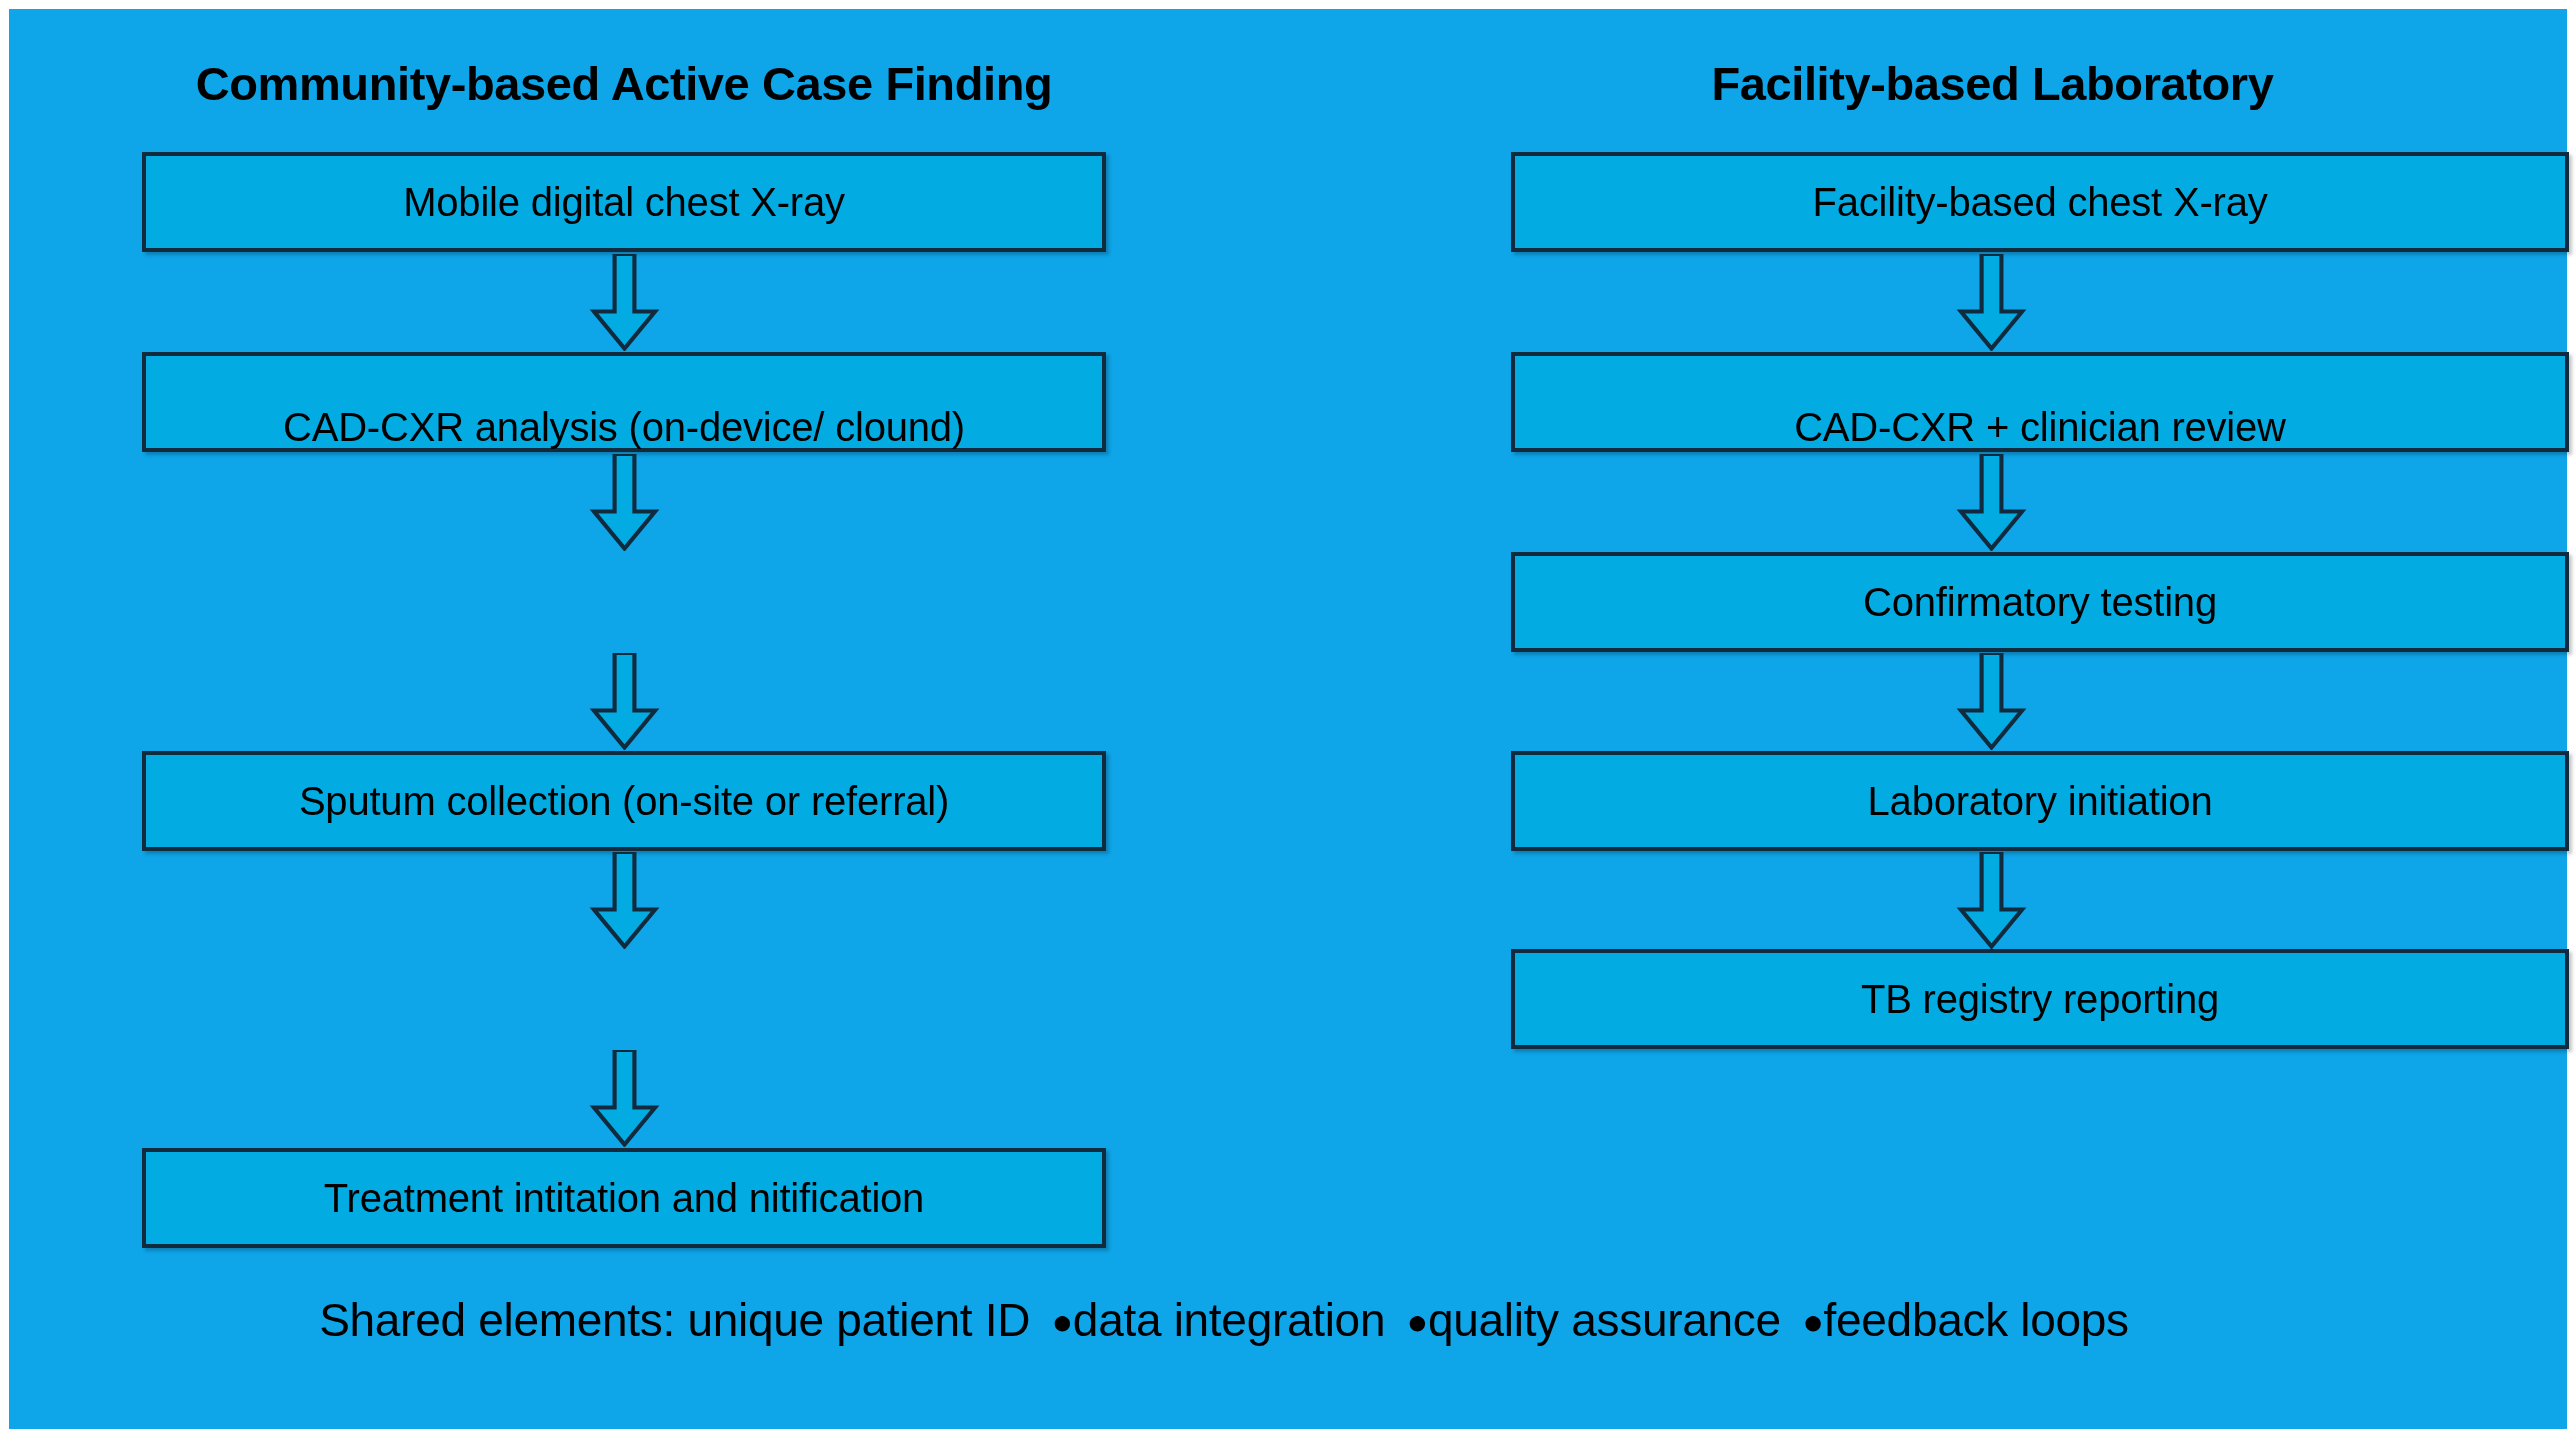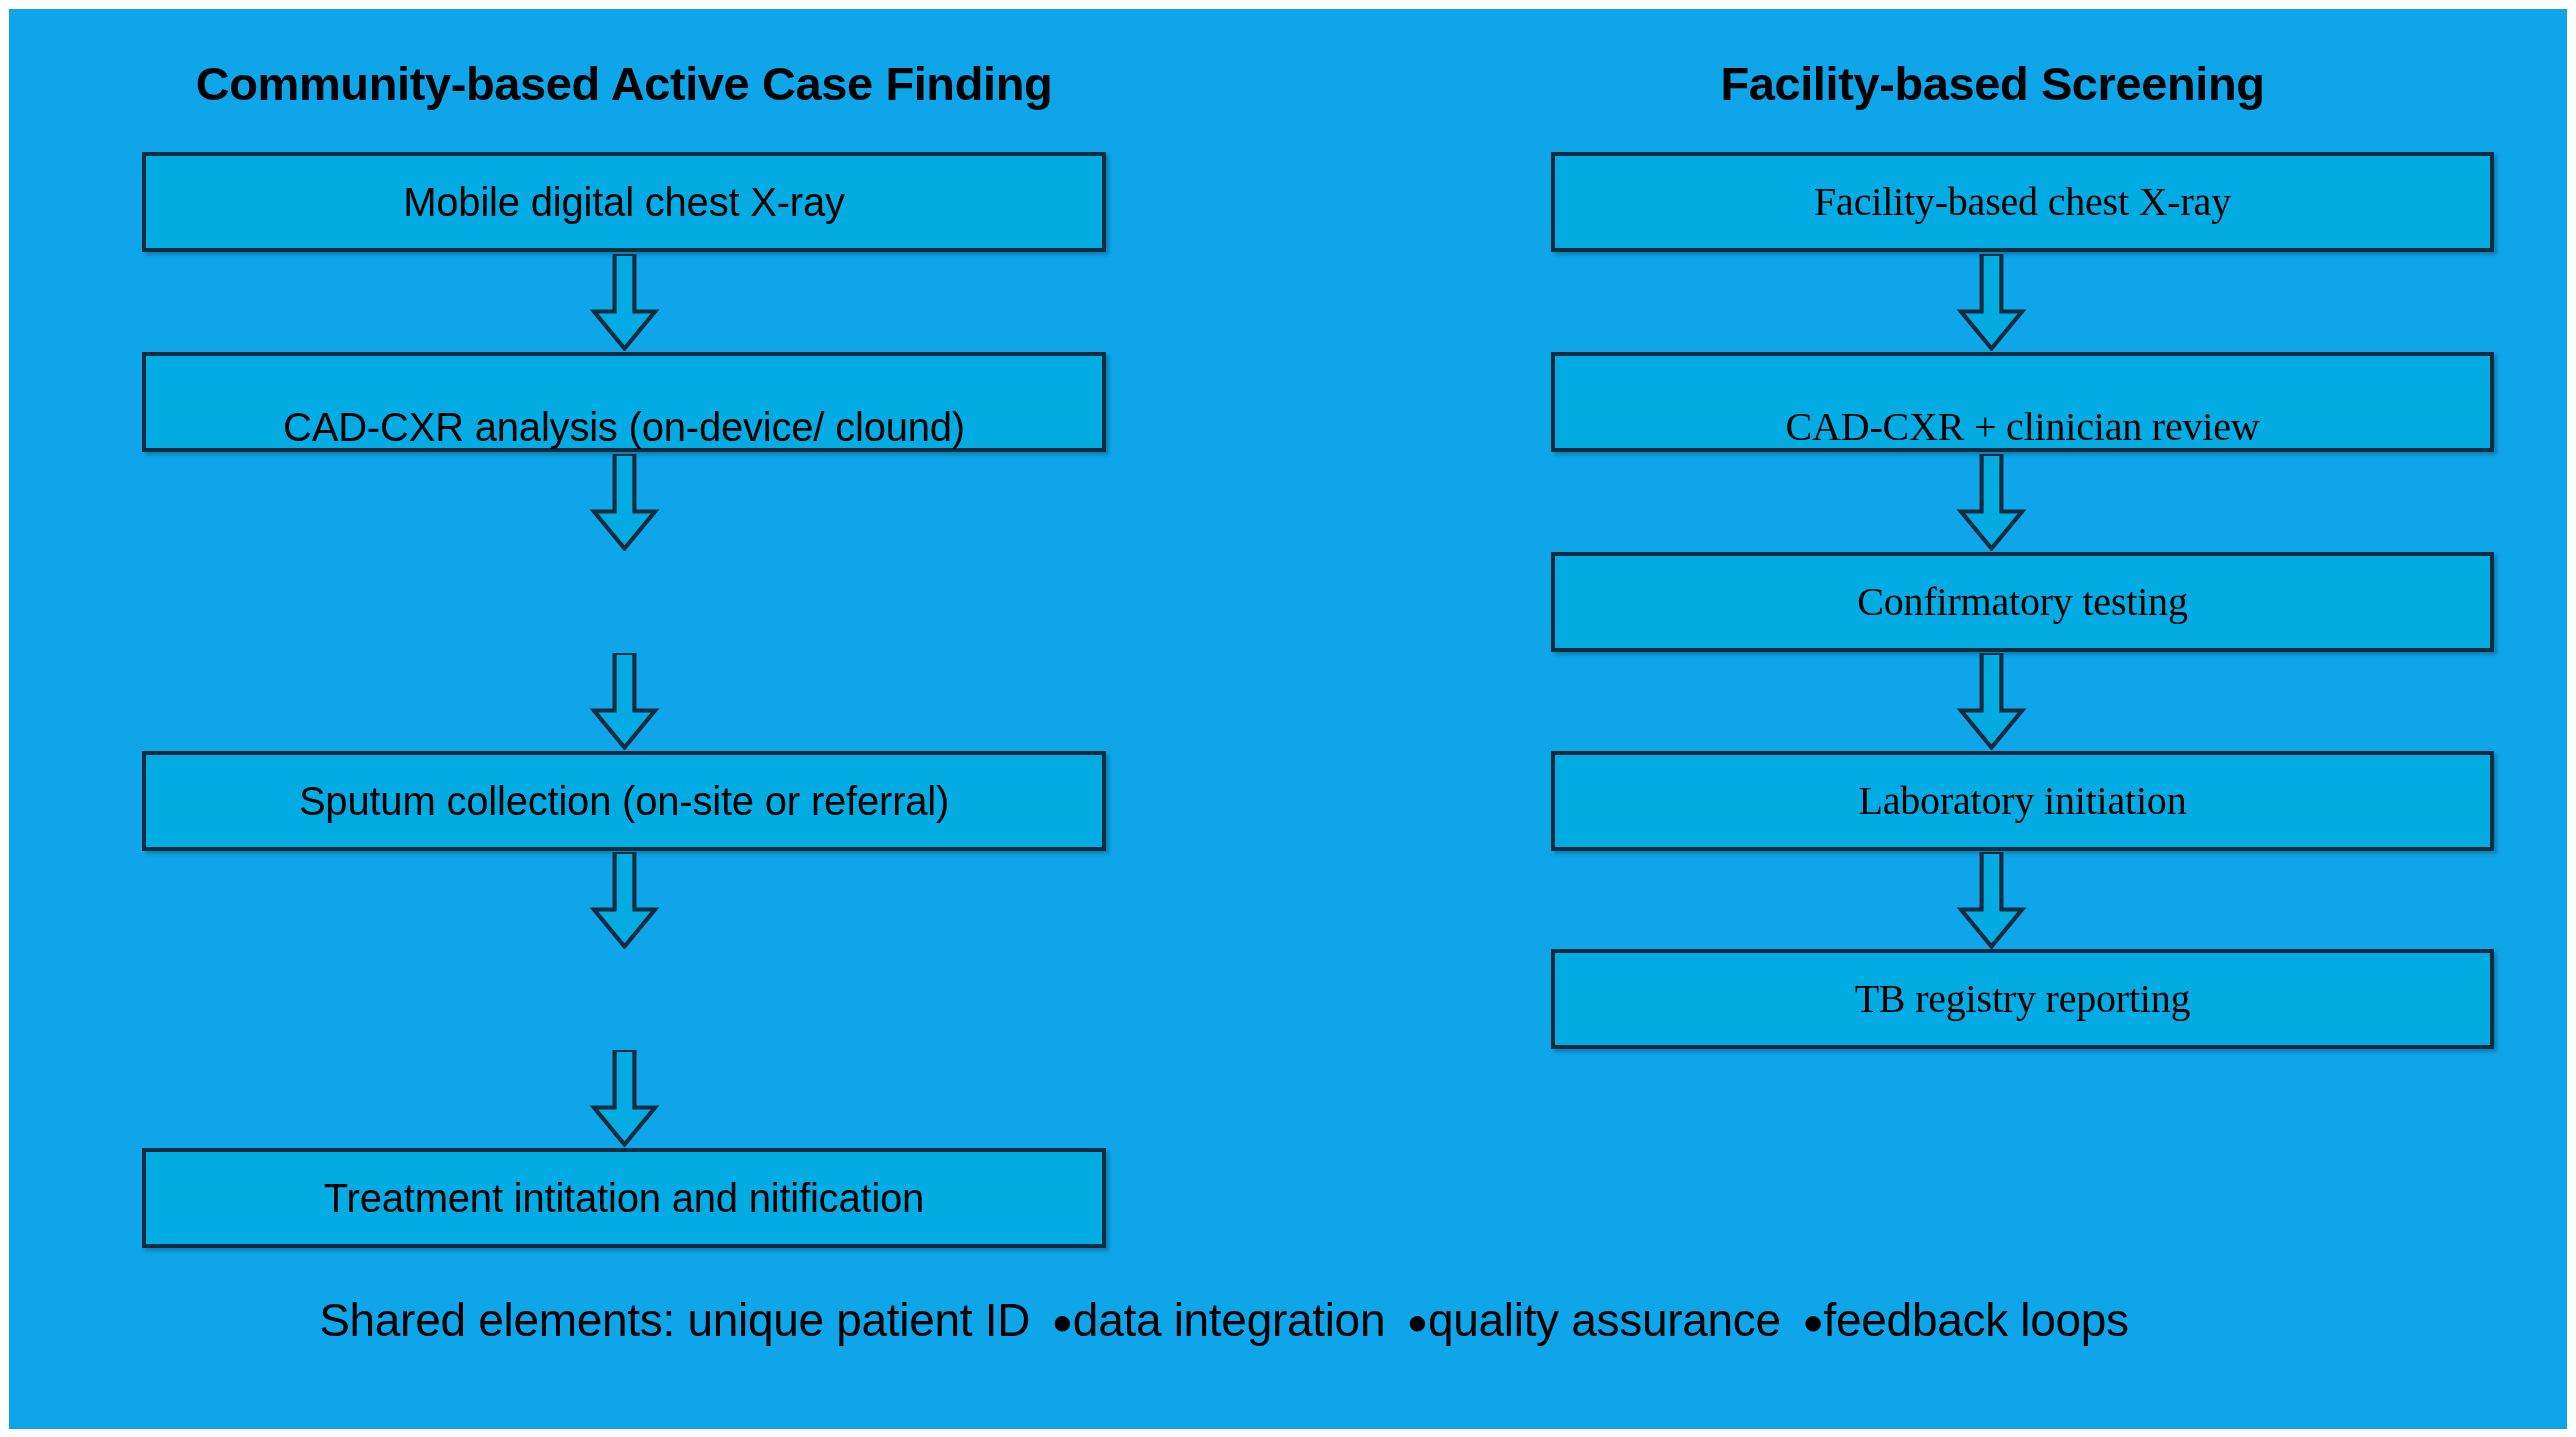--- a/index.html
+++ b/index.html
@@ -59,21 +59,21 @@
   .node-label {
     font-size: 40px;
     color: #000000;
     line-height: 1.05;
     white-space: nowrap;
     text-align: center;
     letter-spacing: -0.2px;
   }
 
   .col-left  { left: 133px;  width: 964px; }
-  .col-right { left: 1542px; width: 943px; font-family: Liberation Serif, serif; }
+  .col-right { left: 1502px; width: 1058px; }
 
   .node { height: 100px; }
 
   
   .row-1 { top: 143px; }
   .row-2 { top: 343px; align-items: flex-end; }
   .row-3 { top: 543px; }
   .row-4 { top: 742px; }
   .row-5 { top: 940px; }
   .row-6 { top: 1139px; }
@@ -111,21 +111,21 @@
   #footer .gap { display: inline-block; width: 21.3px; }
 </style>
 </head>
 <body>
 
 <div id="canvas">
   <div id="panel">
 
     <div class="col-title" id="title-left">Community-based Active Case Finding</div>
 
-    <div class="col-title" id="title-right">Facility-based Screening</div>
+    <div class="col-title" id="title-right">Facility-based Laboratory</div>
 
     <div class="node col-left row-1">
       <span class="node-label">Mobile digital chest X-ray</span>
     </div>
     <div class="node col-left row-2">
       <span class="node-label">CAD-CXR analysis (on-device/ clound)</span>
     </div>
     <div class="node col-left row-4">
       <span class="node-label">Sputum collection (on-site or referral)</span>
     </div>

